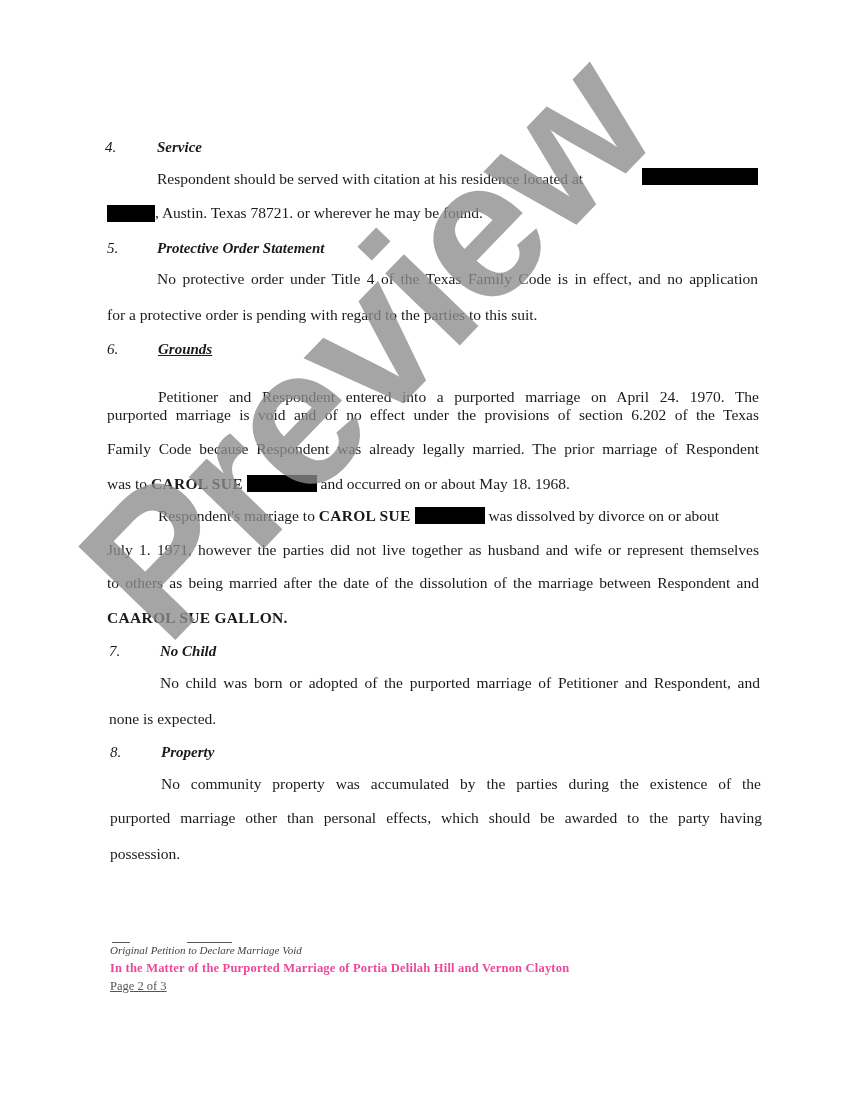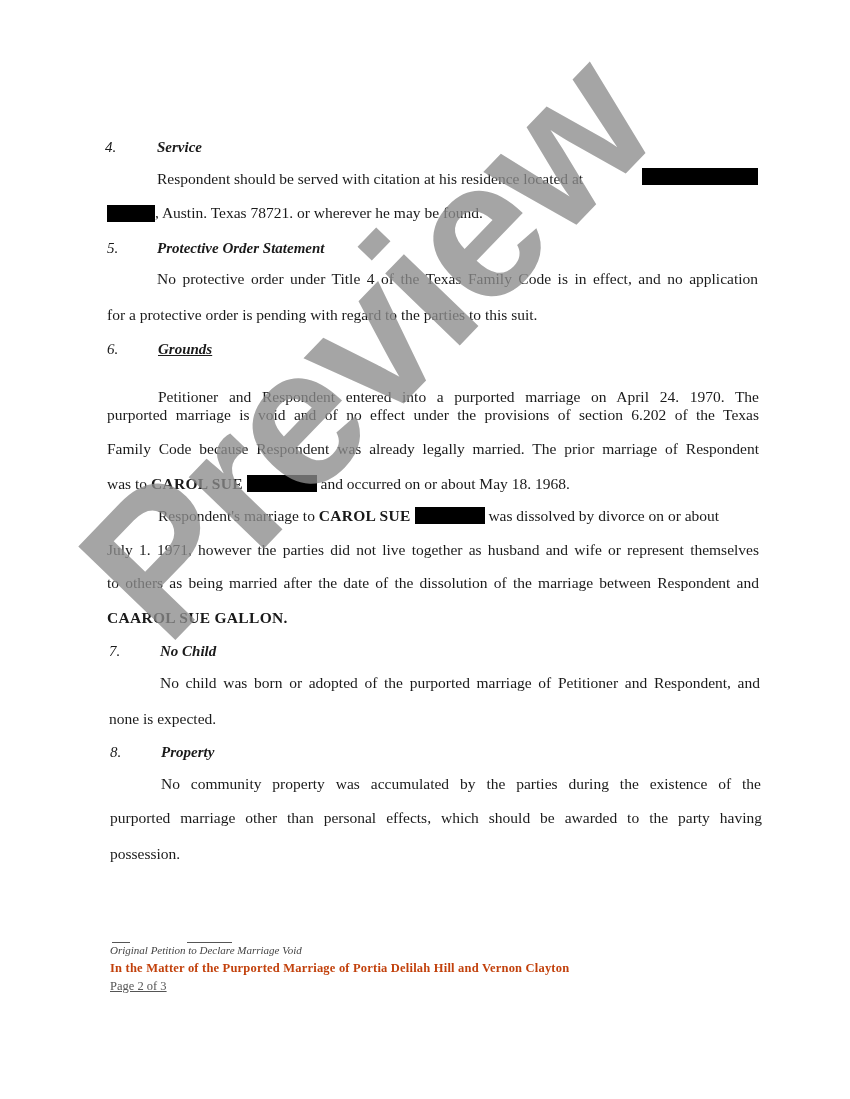--- a/index.html
+++ b/index.html
@@ -13,21 +13,21 @@
     }
     .line { position: absolute; white-space: nowrap; }
     .justify { text-align: justify; text-align-last: justify; white-space: normal; }
     .num { position: absolute; font-style: italic; font-size: 15px; }
     .heading { position: absolute; font-style: italic; font-weight: bold; font-size: 15px; }
     .redact { display: inline-block; background: #000; vertical-align: -3px; }
     .redact-abs { position: absolute; background: #000; }
     b.name { font-weight: bold; letter-spacing: 0.3px; }
     .footer-rule { position: absolute; height: 1px; background: #555; }
     .footer-it { position: absolute; font-style: italic; font-size: 11px; color: #444; }
-    .footer-bold { position: absolute; font-weight: bold; font-size: 12.5px; color: #c2410c; letter-spacing: 0.2px; }
+    .footer-bold { position: absolute; font-weight: bold; font-size: 12.5px; color: #ec4899; letter-spacing: 0.2px; }
     .footer-page { position: absolute; font-size: 12.5px; color: #555; }
     .watermark {
       position: absolute;
       left: 118px; top: 505px;
       font-family: "Liberation Sans", "DejaVu Sans", sans-serif;
       font-weight: bold;
       font-size: 196px;
       color: rgba(140,140,140,0.78);
       transform: rotate(-46deg);
       transform-origin: left center;

